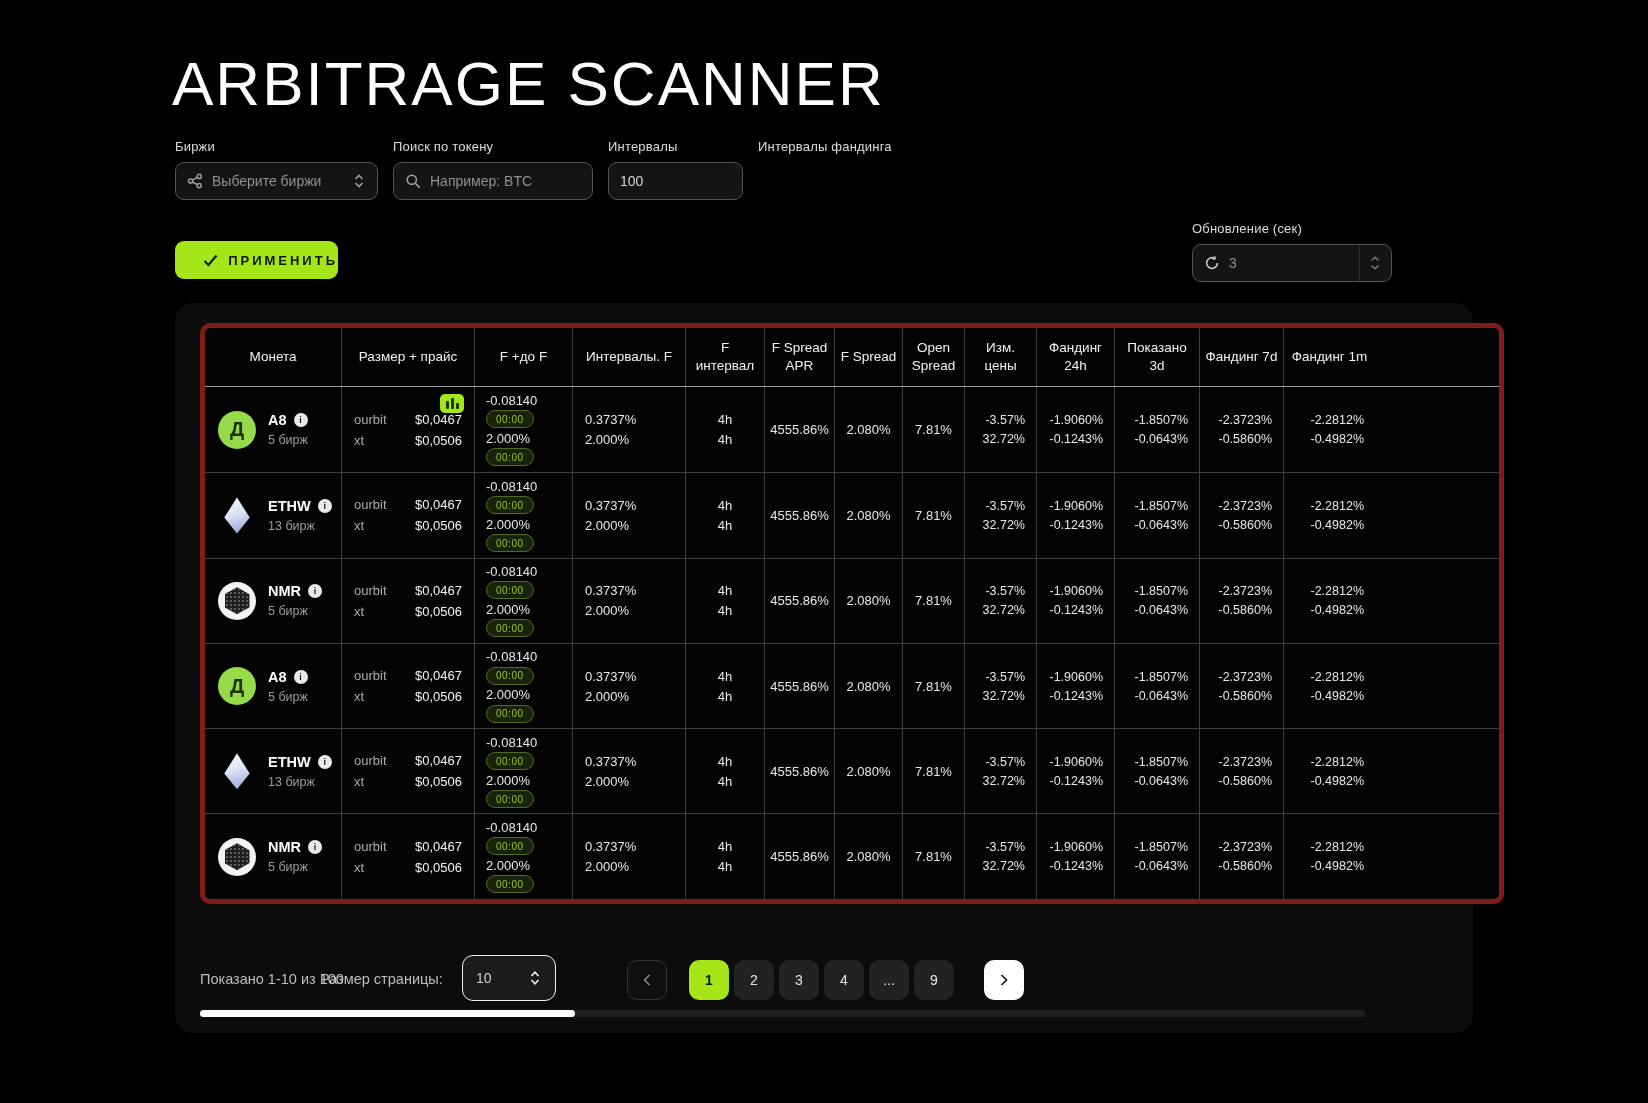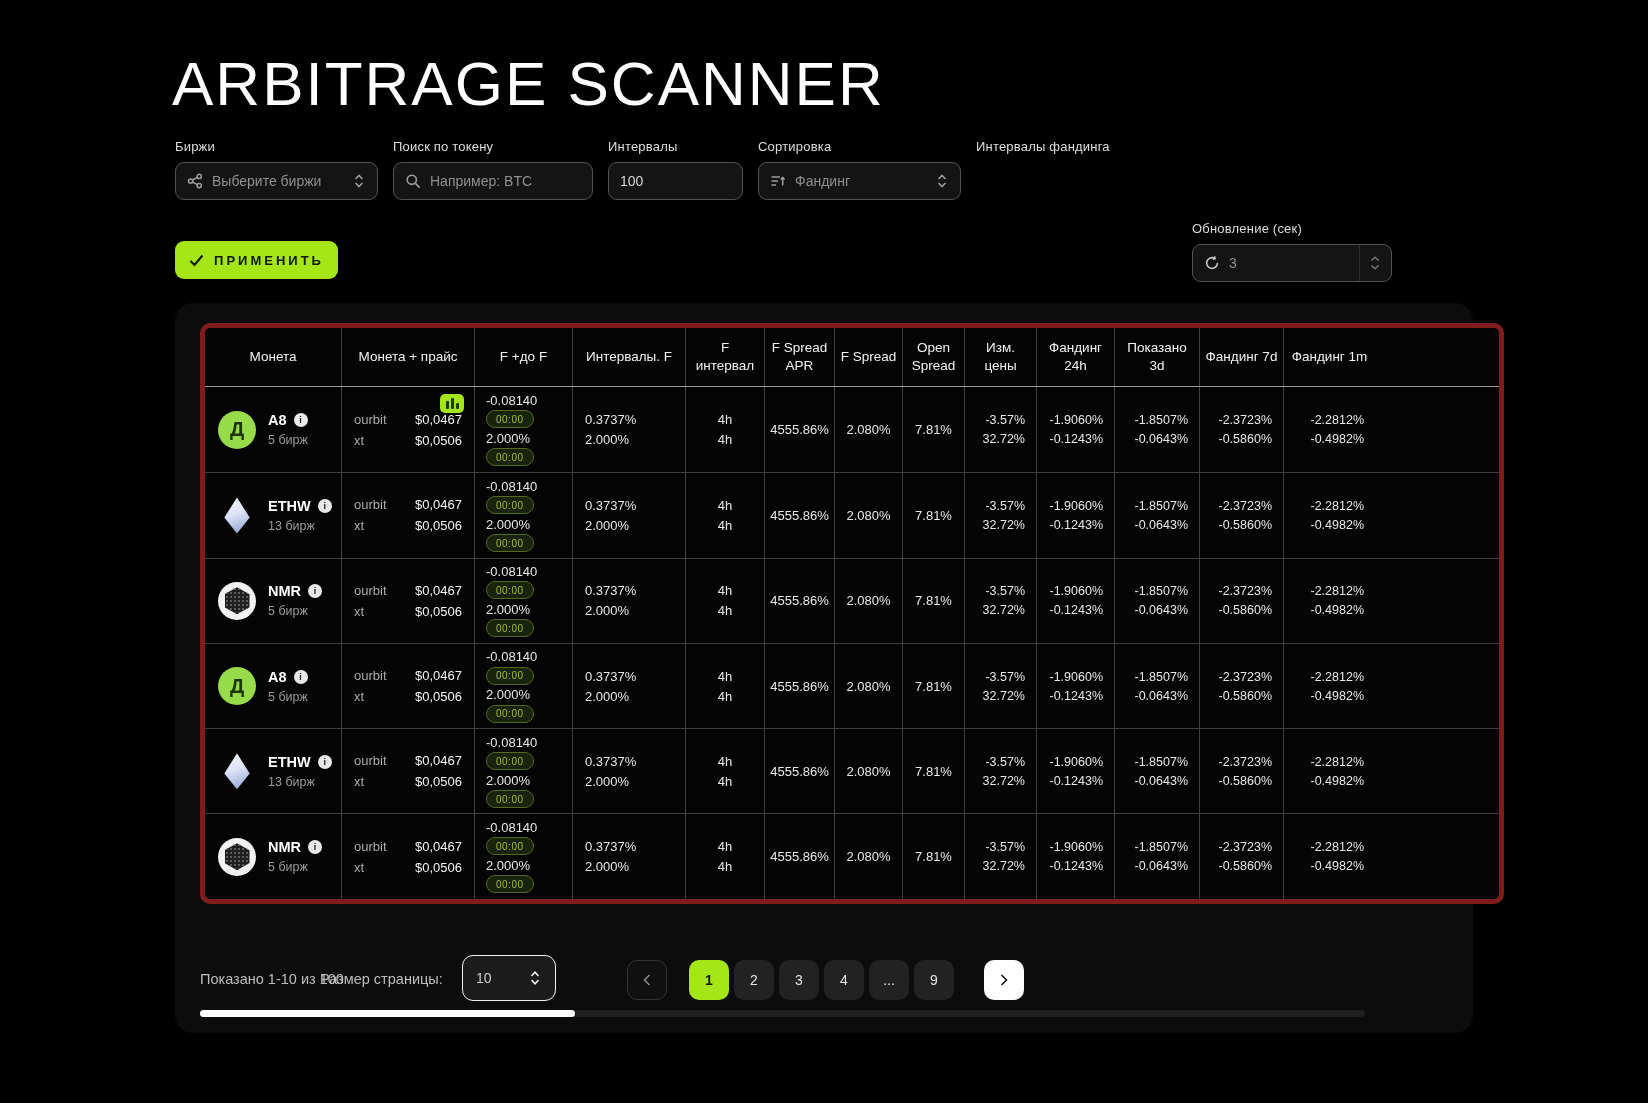--- a/index.html
+++ b/index.html
@@ -35,21 +35,21 @@
   }
   .fbox input::placeholder { color:#8f8f8f; }
   .refresh-group { position:absolute; left:1192px; top:221px; width:200px; }
   .refresh-box { width:200px; }
   .spin { margin-left:auto; display:flex; flex-direction:column; gap:2px; align-items:center;
           padding-left:10px; border-left:1px solid #2e2e2e; height:100%; justify-content:center; }
   
   .apply-btn {
     position:absolute; left:175px; top:241px; width:163px; height:38px;
     background:#A4E617; border:none; border-radius:9px; cursor:pointer;
-    display:flex; align-items:center; justify-content:center; gap:10px;
+    display:flex; align-items:center; justify-content:flex-end; gap:10px;
     font-family:"Liberation Sans",sans-serif;
     font-size:13px; font-weight:700; letter-spacing:3px; color:#101802;
   }
   
   .card {
     position:absolute; left:175px; top:303px; width:1298px; height:730px;
     background:#0c0c0c; border-radius:18px;
   }
   .dtable {
     position:absolute; left:25px; top:20px; width:1304px;
@@ -175,36 +175,20 @@
       <input placeholder="Например: BTC" style="">
     </div>
   </div>
   <div class="fgroup">
     <div class="flabel">Интервалы</div>
     <div class="fbox w-qty">
       <input value="100" style="">
     </div>
   </div>
   <div class="fgroup">
-    <div class="flabel">Сортировка</div>
-    <div class="fbox w-sort">
-      <svg width="16" height="16" viewBox="0 0 16 16" fill="none" stroke="#9d9d9d" stroke-width="1.5">
-          <line x1="1.5" y1="4" x2="10" y2="4"></line>
-          <line x1="1.5" y1="8" x2="8" y2="8"></line>
-          <line x1="1.5" y1="12" x2="6" y2="12"></line>
-          <path d="M12.7 12.5 L12.7 4.5 M10.8 6.4 L12.7 4.3 L14.6 6.4"></path>
-        </svg>
-      <span>Фандинг</span>
-      <svg class="chev" width="14" height="16" viewBox="0 0 14 16" fill="none" stroke="#9d9d9d" stroke-width="1.6">
-          <path d="M3.5 6 L7 2.5 L10.5 6"></path>
-          <path d="M3.5 10 L7 13.5 L10.5 10"></path>
-        </svg>
-    </div>
-  </div>
-  <div class="fgroup">
     <div class="flabel">Интервалы фандинга</div>
   </div>
 </div>
 
 <div class="refresh-group">
   <div class="flabel">Обновление (сек)</div>
   <div class="fbox refresh-box">
     <svg width="16" height="16" viewBox="0 0 16 16" fill="none" stroke="#c9c9c9" stroke-width="1.6">
         <path d="M13.4 8 A5.4 5.4 0 1 1 10.8 3.4"></path>
         <path d="M10.5 1.2 L11.2 3.7 L8.7 4.4" stroke-width="1.4"></path>
@@ -228,21 +212,21 @@
   <span>ПРИМЕНИТЬ</span>
 </button>
 
 <div class="card">
 
   <div class="dtable">
     <div class="trow thead">
 
         <div class="th">Монета</div>
 
-        <div class="th">Монета + прайс</div>
+        <div class="th">Размер + прайс</div>
 
         <div class="th">F +до F</div>
 
         <div class="th">Интервалы. F</div>
 
         <div class="th">F интервал</div>
 
         <div class="th">F Spread APR</div>
 
         <div class="th">F Spread</div>

